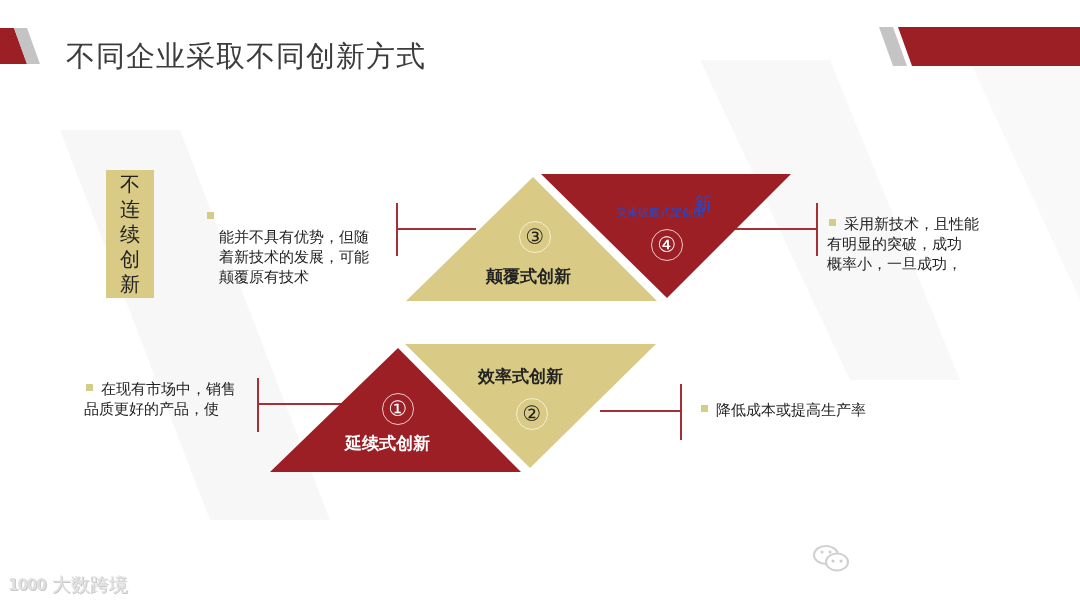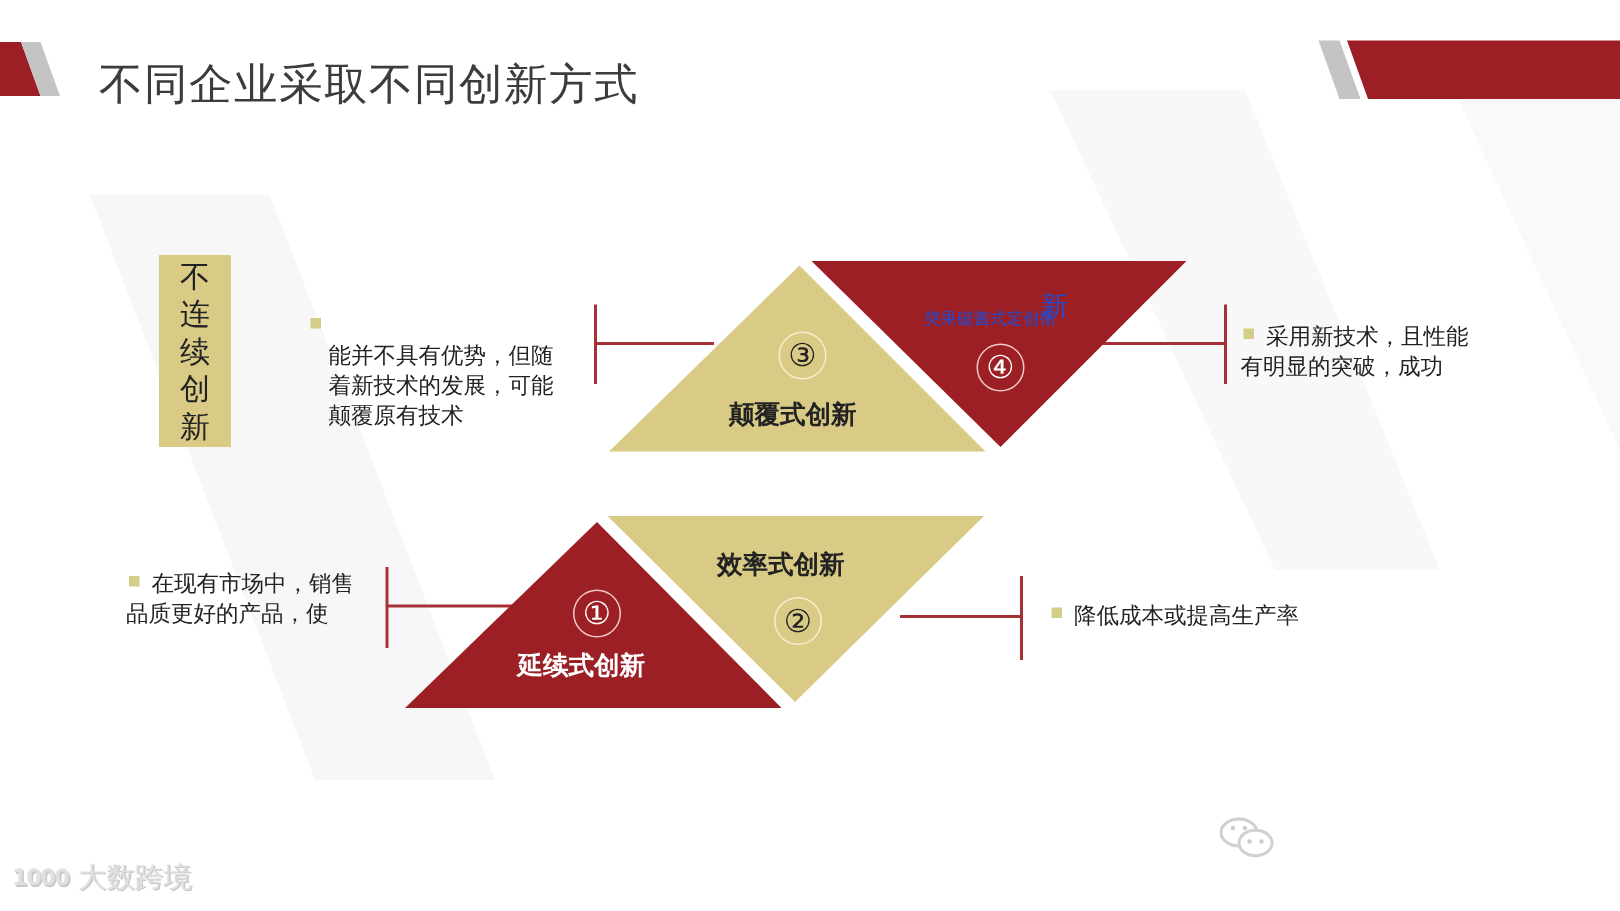--- a/index.html
+++ b/index.html
@@ -83,20 +83,21 @@
 <div class="abs bullet-text" style="left:207px;top:207px;width:180px;">
   <div><span class="sq"></span></div>
   <div style="padding-left:12px;">能并不具有优势，但随</div>
   <div style="padding-left:12px;">着新技术的发展，可能</div>
   <div style="padding-left:12px;">颠覆原有技术</div>
 </div>
 
 <div class="abs bullet-text" style="left:829px;top:214px;width:180px;">
   <div><span class="sq"></span><span>采用新技术，且性能</span></div>
   <div style="padding-left:0px;margin-left:-2px;">有明显的突破，成功</div>
+  <div style="margin-left:-2px;">概率小，一旦成功，</div>
 </div>
 
 <div class="abs bullet-text" style="left:86px;top:379px;width:170px;">
   <div><span class="sq"></span><span>在现有市场中，销售</span></div>
   <div style="margin-left:-2px;">品质更好的产品，使</div>
 </div>
 
 <div class="abs bullet-text" style="left:701px;top:400px;width:200px;">
   <div><span class="sq"></span><span>降低成本或提高生产率</span></div>
 </div>

